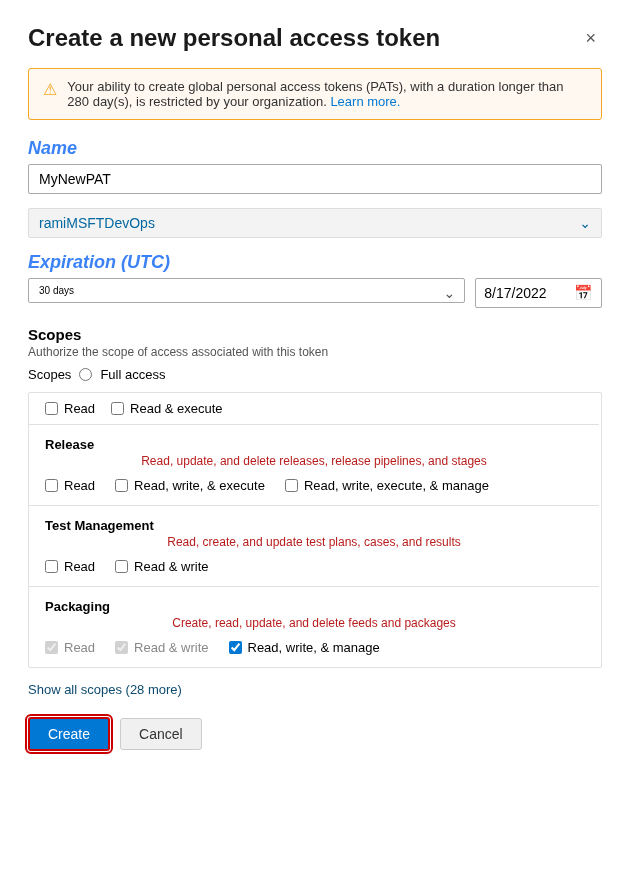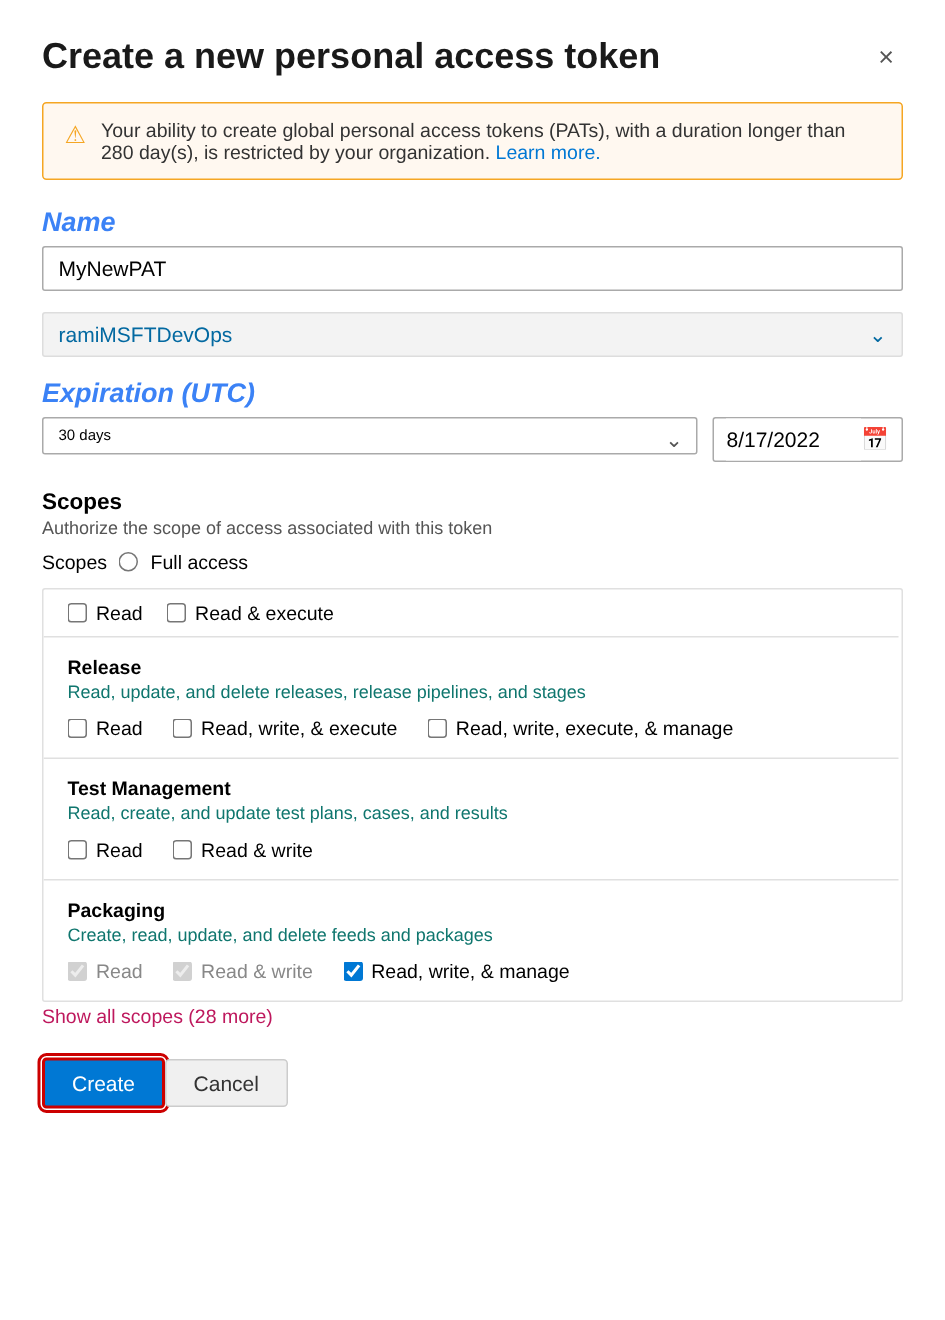--- a/index.html
+++ b/index.html
@@ -192,50 +192,52 @@
       gap: 16px;
       align-items: center;
     }
     .scope-group-name {
       font-weight: 700;
       font-size: 13px;
       margin-bottom: 2px;
     }
     .scope-group-desc {
       font-size: 12px;
-      color: #0f766e;
+      color: #b91c1c;
       margin-bottom: 10px;
+      text-align: center;
     }
     .checkbox-row {
       display: flex;
       align-items: center;
       gap: 20px;
       flex-wrap: wrap;
     }
     .checkbox-item {
       display: flex;
       align-items: center;
       gap: 6px;
       font-size: 13px;
       white-space: nowrap;
     }
     .checkbox-item input[type="checkbox"] { cursor: pointer; }
     .checkbox-item input[type="checkbox"]:disabled { cursor: not-allowed; }
 
     .show-all-scopes {
-      color: #be185d;
+      color: #0c4a6e;
       font-size: 13px;
       cursor: pointer;
       text-decoration: none;
       display: inline-block;
-      margin-top: 2px;
+      margin-top: 14px;
       margin-bottom: 20px;
     }
     .footer-buttons {
       display: flex;
+      gap: 10px;
       align-items: center;
     }
     .create-btn {
       background: #0078d4;
       color: #fff;
       border: 2px solid #c00;
       border-radius: 3px;
       padding: 7px 18px;
       font-size: 14px;
       cursor: pointer;

